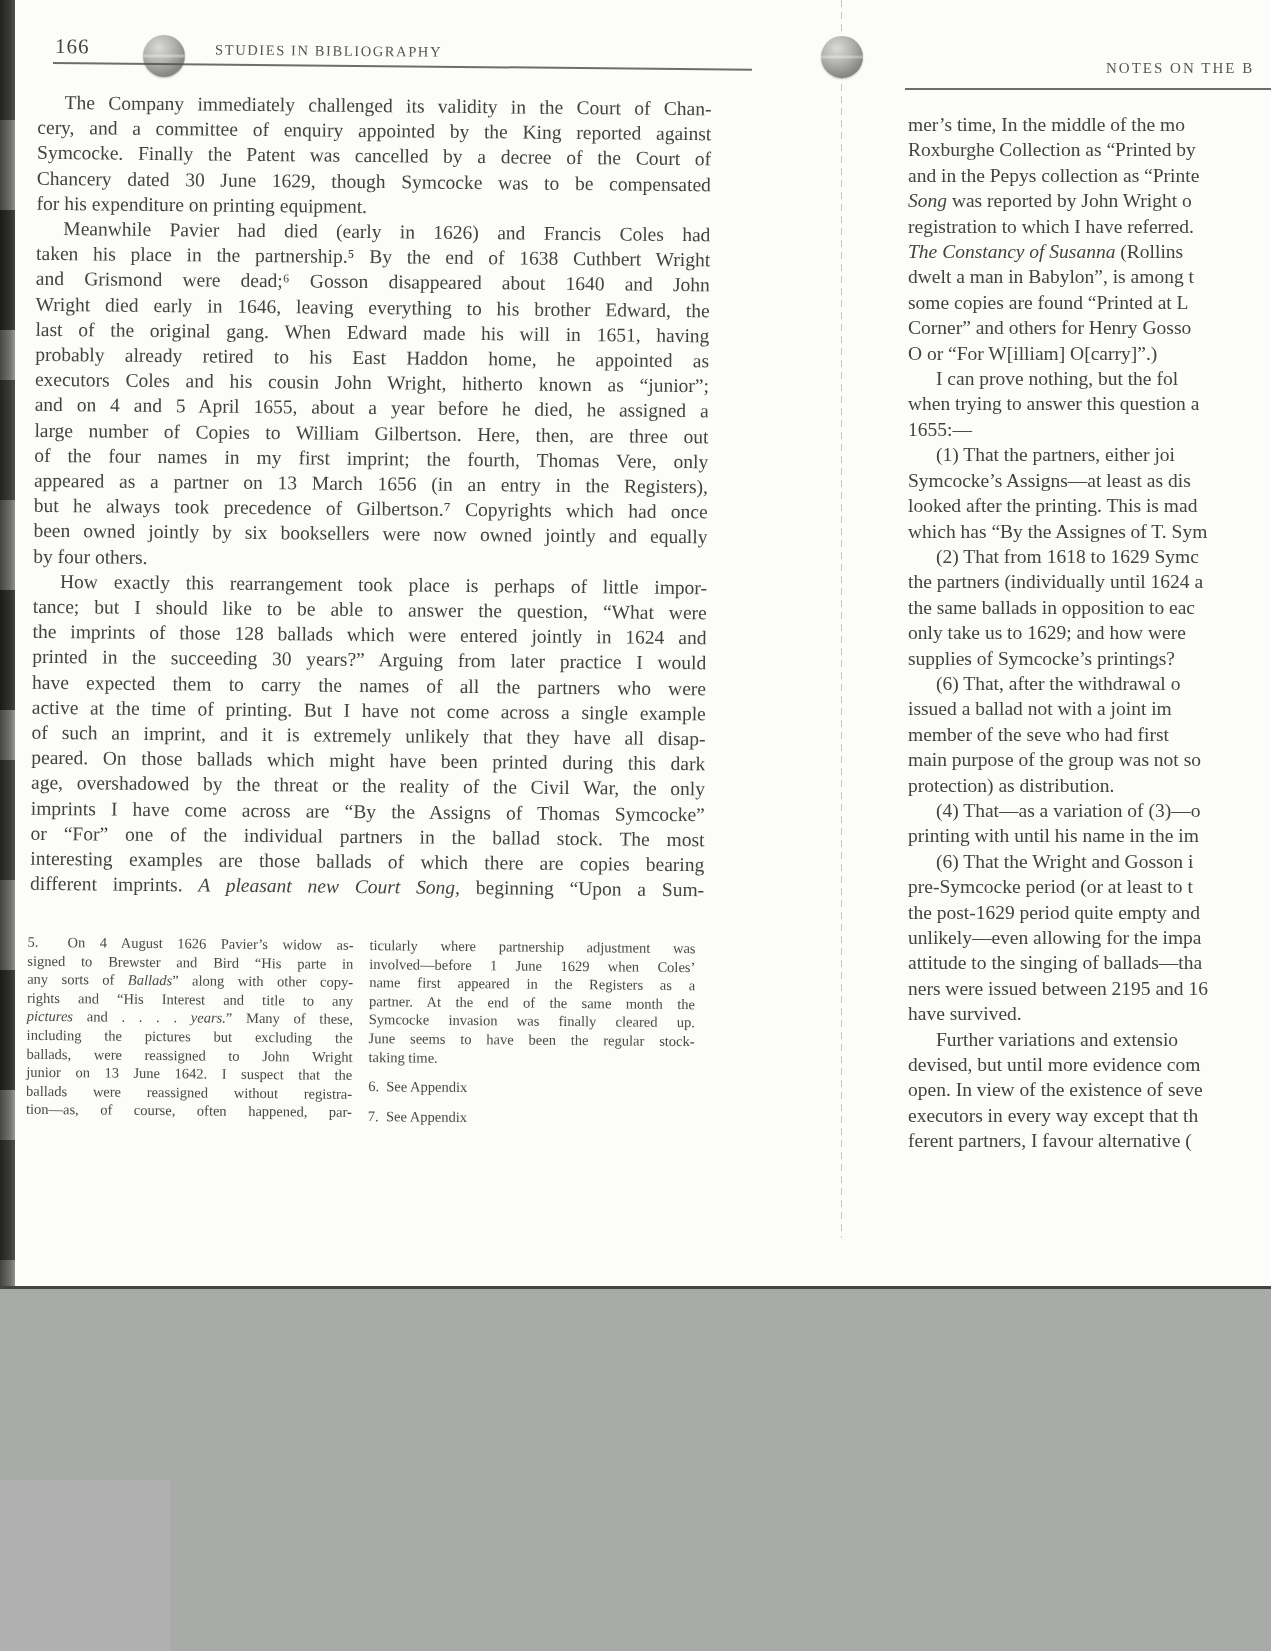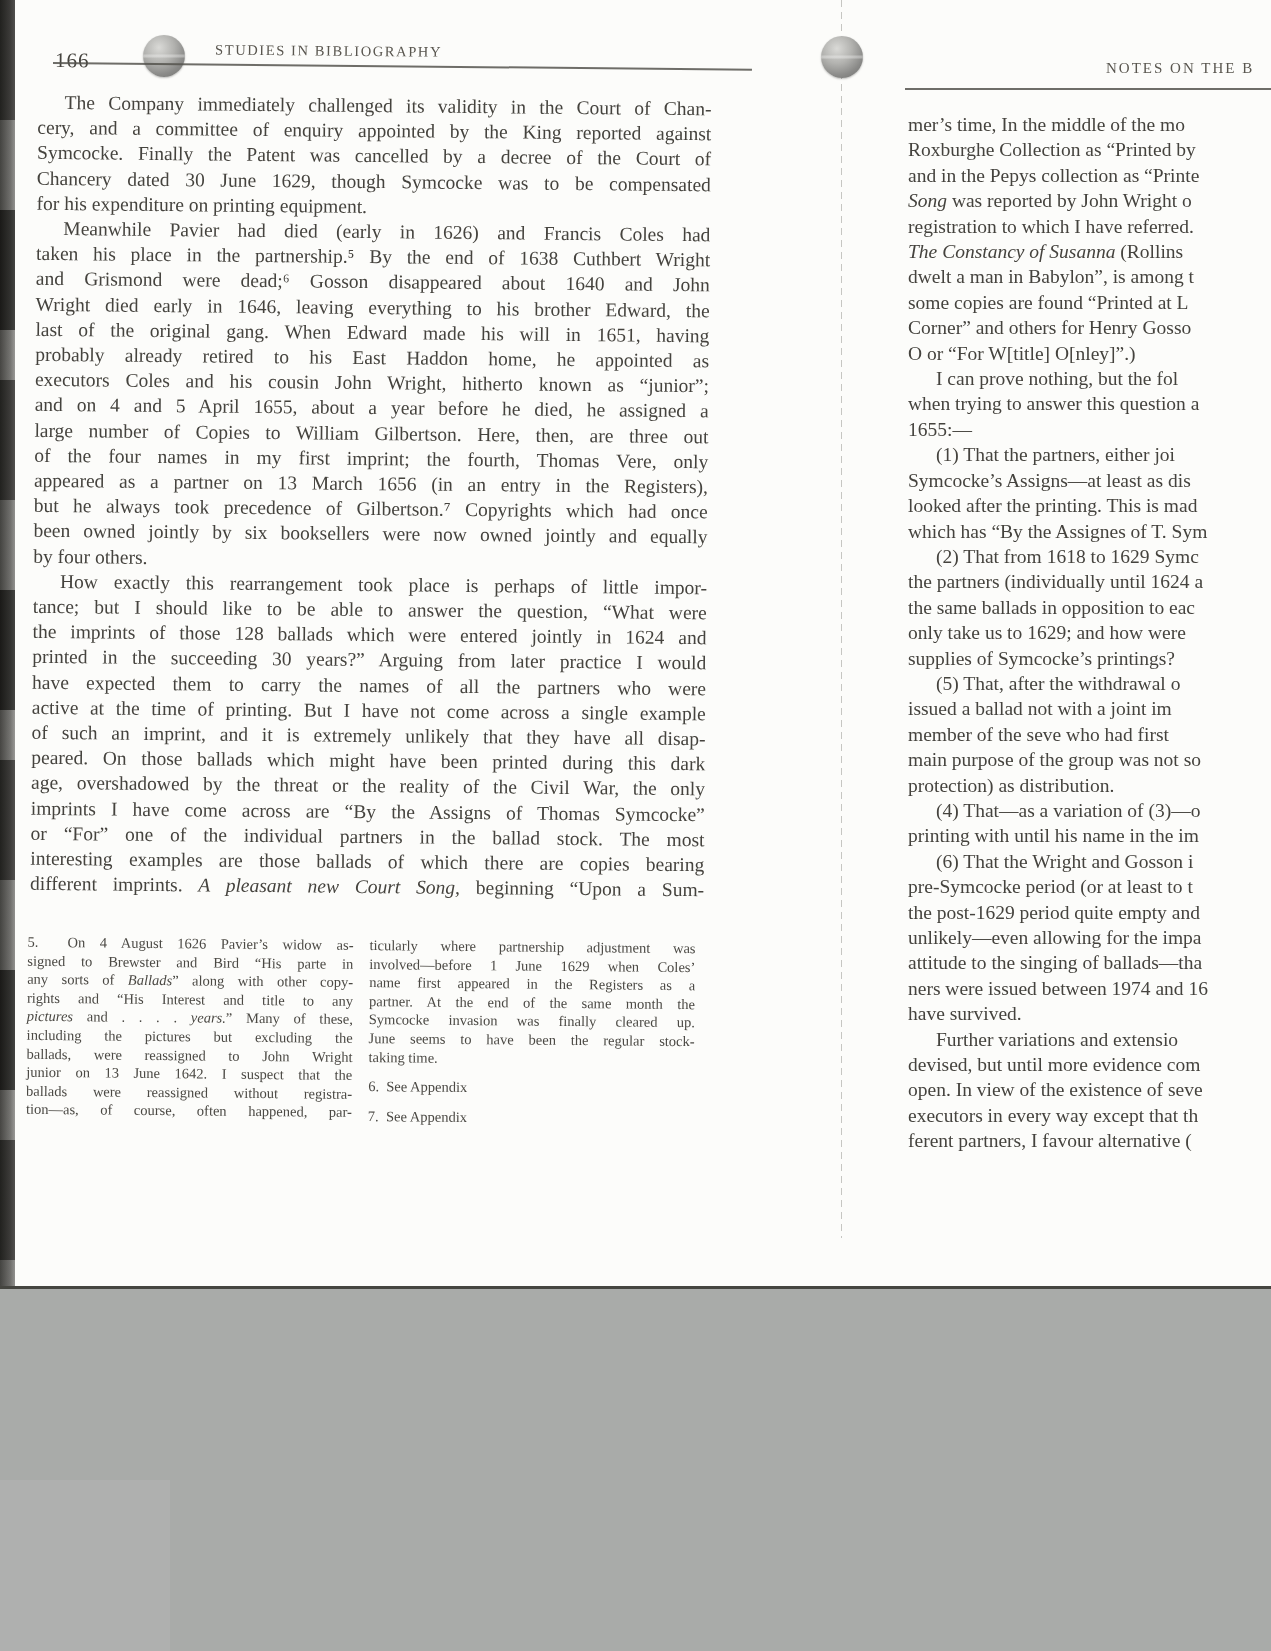--- a/index.html
+++ b/index.html
@@ -46,21 +46,21 @@
     background:
       linear-gradient(to bottom, rgba(255,255,255,0) 44%, rgba(255,255,255,.4) 50%, rgba(255,255,255,0) 56%),
       radial-gradient(circle at 38% 30%, #dadad7, #b3b3b0 38%, #8b8b89 68%, #6b6b69 100%);
     box-shadow:0 1px 2px rgba(0,0,0,.25);
   }
   #ball1{left:143px;top:35px;}
   #ball2{left:821px;top:36px;}
 
   
   .left-page{inset:0;transform:rotate(0.55deg);transform-origin:53px 63px;}
-  #lp-number{left:55px;top:34px;font-size:21px;letter-spacing:1px;color:var(--ink);margin-top:14px;}
+  #lp-number{left:55px;top:34px;font-size:21px;letter-spacing:1px;color:var(--ink);}
   #lp-head{left:215px;top:40px;font-size:14.5px;letter-spacing:1.6px;color:var(--ink-light);}
   #lp-rule{left:53px;top:62px;width:699px;height:2px;background:var(--rule);opacity:.85;}
   #lp-body{left:38px;top:90px;width:674px;font-size:19.5px;line-height:25.2px;}
   #lp-body .line{text-align:justify;text-align-last:justify;}
   #lp-body .line.indent{text-indent:27px;}
   #lp-body .line.lastline{text-align-last:left;}
   #lp-footnotes{left:36px;top:933px;width:678px;display:flex;gap:16px;
     font-size:14.5px;line-height:18.6px;color:#4b4944;}
   .fn-col{width:326px;}
   .fn-col .line{text-align:justify;text-align-last:justify;}
@@ -170,46 +170,46 @@
   <div class="abs" id="rp-body">
       <div class="line"><span>mer’s time, In the middle of the mo</span></div>
       <div class="line"><span>Roxburghe Collection as “Printed by</span></div>
       <div class="line"><span>and in the Pepys collection as “Printe</span></div>
       <div class="line"><i>Song</i><span> was reported by John Wright o</span></div>
       <div class="line"><span>registration to which I have referred.</span></div>
       <div class="line"><i>The Constancy of Susanna</i><span> (Rollins</span></div>
       <div class="line"><span>dwelt a man in Babylon”, is among t</span></div>
       <div class="line"><span>some copies are found “Printed at L</span></div>
       <div class="line"><span>Corner” and others for Henry Gosso</span></div>
-      <div class="line"><span>O or “For W[title] O[nley]”.)</span></div>
+      <div class="line"><span>O or “For W[illiam] O[carry]”.)</span></div>
       <div class="line indent"><span>I can prove nothing, but the fol</span></div>
       <div class="line"><span>when trying to answer this question a</span></div>
       <div class="line"><span>1655:—</span></div>
       <div class="line indent"><span>(1) That the partners, either joi</span></div>
       <div class="line"><span>Symcocke’s Assigns—at least as dis</span></div>
       <div class="line"><span>looked after the printing. This is mad</span></div>
       <div class="line"><span>which has “By the Assignes of T. Sym</span></div>
       <div class="line indent"><span>(2) That from 1618 to 1629 Symc</span></div>
       <div class="line"><span>the partners (individually until 1624 a</span></div>
       <div class="line"><span>the same ballads in opposition to eac</span></div>
       <div class="line"><span>only take us to 1629; and how were</span></div>
       <div class="line"><span>supplies of Symcocke’s printings?</span></div>
-      <div class="line indent"><span>(5) That, after the withdrawal o</span></div>
+      <div class="line indent"><span>(6) That, after the withdrawal o</span></div>
       <div class="line"><span>issued a ballad not with a joint im</span></div>
       <div class="line"><span>member of the seve who had first</span></div>
       <div class="line"><span>main purpose of the group was not so</span></div>
       <div class="line"><span>protection) as distribution.</span></div>
       <div class="line indent"><span>(4) That—as a variation of (3)—o</span></div>
       <div class="line"><span>printing with until his name in the im</span></div>
       <div class="line indent"><span>(6) That the Wright and Gosson i</span></div>
       <div class="line"><span>pre-Symcocke period (or at least to t</span></div>
       <div class="line"><span>the post-1629 period quite empty and</span></div>
       <div class="line"><span>unlikely—even allowing for the impa</span></div>
       <div class="line"><span>attitude to the singing of ballads—tha</span></div>
-      <div class="line"><span>ners were issued between 1974 and 16</span></div>
+      <div class="line"><span>ners were issued between 2195 and 16</span></div>
       <div class="line"><span>have survived.</span></div>
       <div class="line indent"><span>Further variations and extensio</span></div>
       <div class="line"><span>devised, but until more evidence com</span></div>
       <div class="line"><span>open. In view of the existence of seve</span></div>
       <div class="line"><span>executors in every way except that th</span></div>
       <div class="line"><span>ferent partners, I favour alternative (</span></div>
     </div>
 </div>
 
 </body></html>

